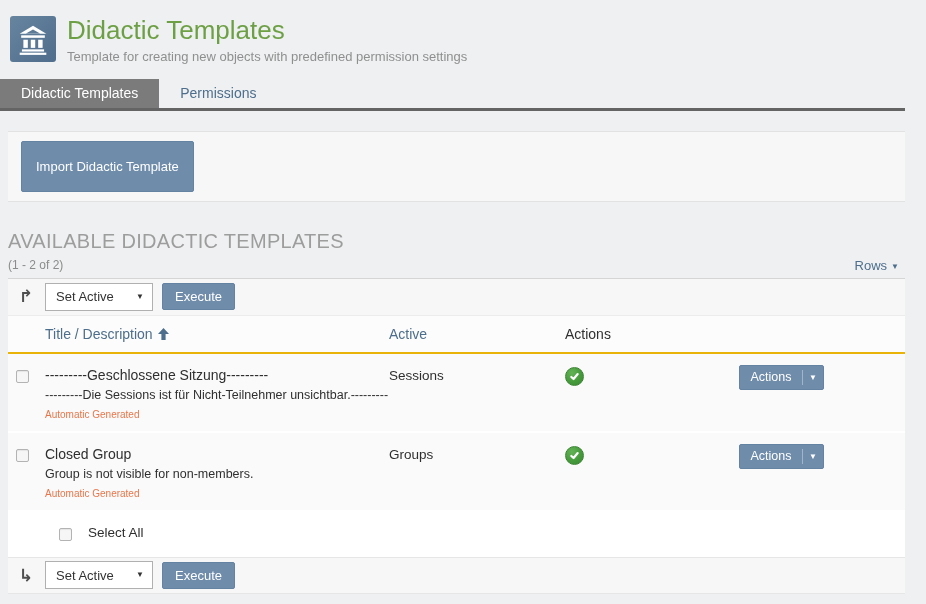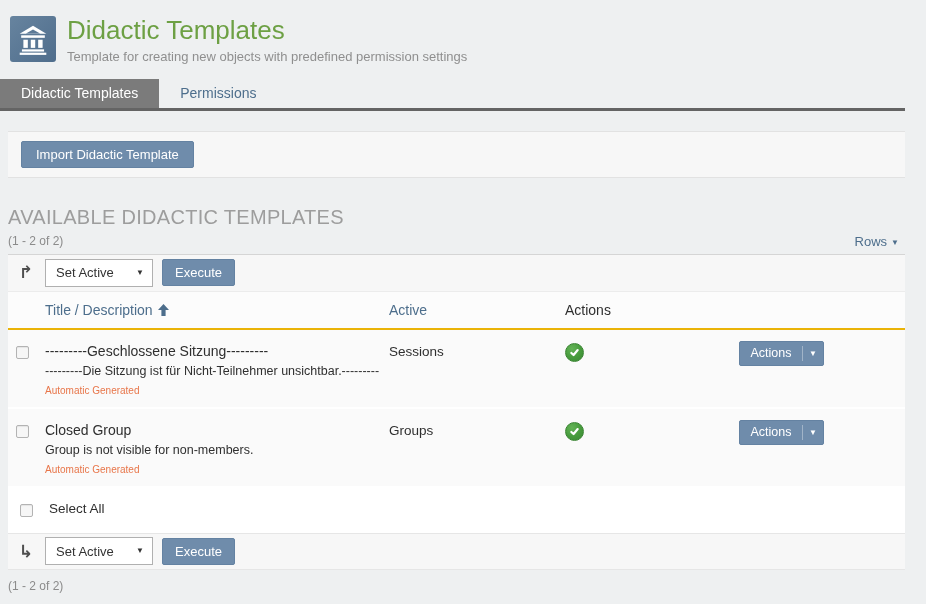--- a/index.html
+++ b/index.html
@@ -42,21 +42,21 @@
   }
   .import-toolbar { margin-top: 20px; padding: 9px 13px; }
   .btn-primary {
     display: inline-block;
     background: #6f8cab;
     border: 1px solid #6482a2;
     border-radius: 2px;
     color: #ffffff;
     font-size: 13px;
     font-family: inherit;
-    padding: 5px 14px;
+    padding: 17px 14px;
     cursor: pointer;
   }
 
   
   .list-title { margin: 28px 0 0 8px; font-size: 20px; font-weight: 400; color: #9d9d9d; letter-spacing: 0.3px; }
   .list-meta { margin: 5px 0 5px 8px; display: flex; justify-content: space-between; align-items: center; }
   .range-text { font-size: 12px; color: #8b8b8b; }
   .rows-dd { font-size: 13px; color: #4d6e8c; cursor: pointer; padding-right: 6px; }
   .rows-dd .caret { font-size: 8px; vertical-align: 1px; margin-left: 4px; }
 
@@ -119,21 +119,21 @@
   .btn-actions {
     display: inline-flex; align-items: stretch;
     background: #6f8cab; border: 1px solid #6482a2; border-radius: 2px;
     color: #ffffff; font-size: 12.5px; cursor: pointer;
     height: 25px; width: 85px; margin-top: -2px;
   }
   .btn-actions .lbl { flex: 1; display: flex; align-items: center; justify-content: center; }
   .btn-actions .split { width: 1px; background: rgba(255,255,255,0.35); margin: 4px 0; }
   .btn-actions .car { width: 20px; display: flex; align-items: center; justify-content: center; font-size: 8px; }
 
-  .select-all-row { padding: 13px 4px 12px; background: #ffffff; }
+  .select-all-row { padding: 13px 4px 12px; background: #ffffff; margin-left: 39px; }
   .select-all-label { font-size: 13.5px; color: #2f2f2f; padding-top: 0; }
   .bottom-range { margin: 9px 0 0 8px; }
 </style>
 </head>
 <body>
 
 <div class="wrapper">
 
   <div class="page-header">
     <div class="app-icon">
@@ -193,21 +193,21 @@
       <div class="th-link">Active</div>
       <div class="th-plain">Actions</div>
     </div>
 
     <div class="grid trow">
       <div class="cell-check">
         <span class="checkbox"></span>
       </div>
       <div>
         <div class="row-title">---------Geschlossene Sitzung---------</div>
-        <div class="row-desc">---------Die Sitzung ist für Nicht-Teilnehmer unsichtbar.---------</div>
+        <div class="row-desc">---------Die Sessions ist für Nicht-Teilnehmer unsichtbar.---------</div>
         <div class="row-tag">Automatic Generated</div>
       </div>
       <div class="row-applicable">Sessions</div>
       <div>
         <span class="check-badge">
           <svg width="13" height="13" viewBox="0 0 18 18">
               <path d="M4.6 9.6 L7.7 12.5 L13.4 5.6" fill="none" stroke="#ffffff" stroke-width="3" stroke-linecap="round" stroke-linejoin="round"></path>
             </svg>
         </span>
       </div>

